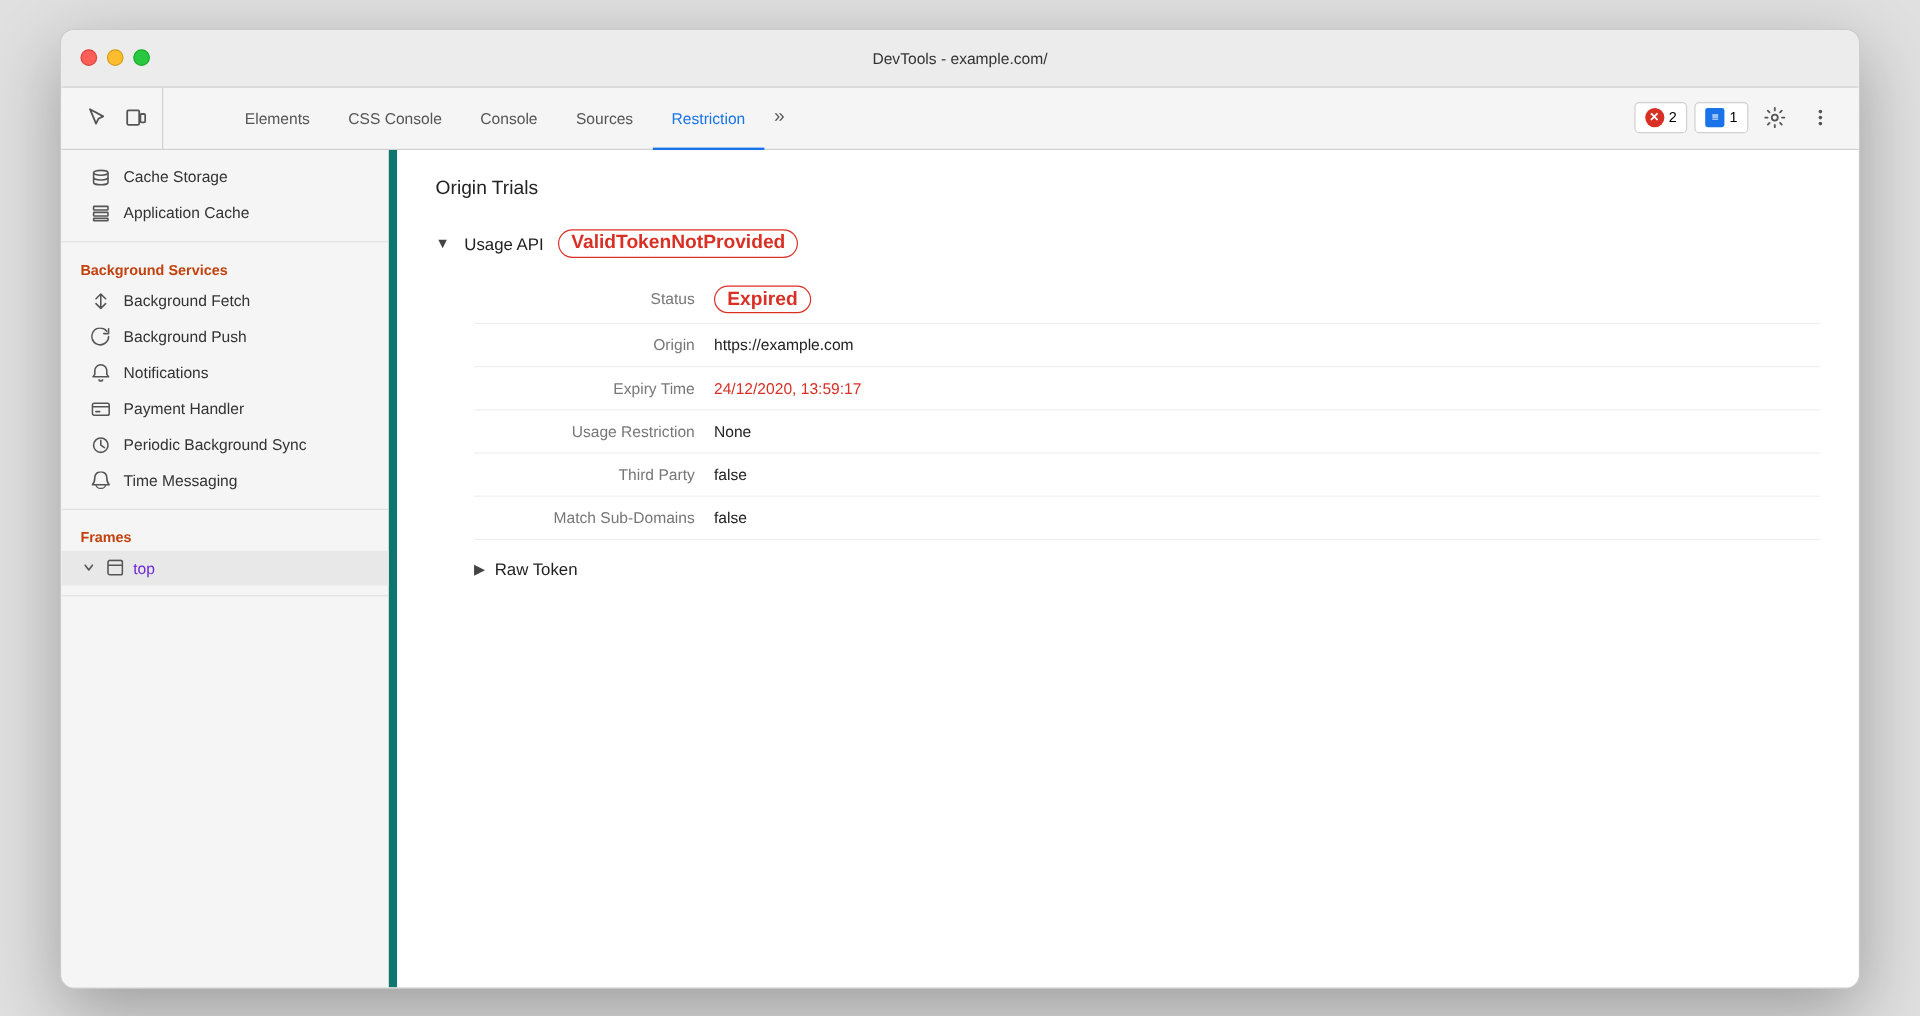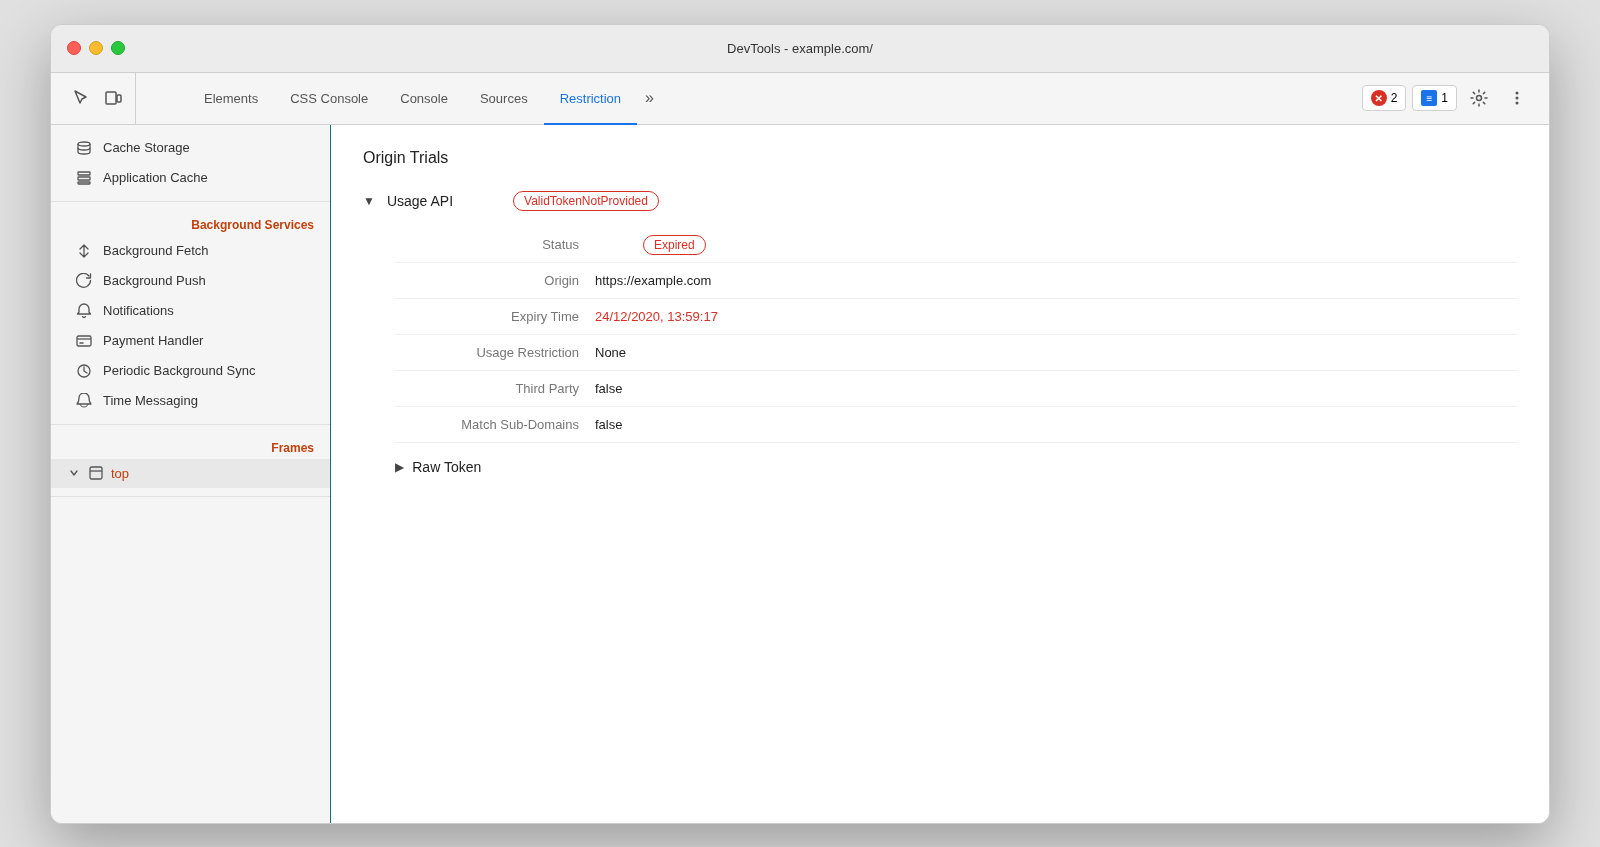--- a/index.html
+++ b/index.html
@@ -188,25 +188,24 @@
     .main-content {
       display: flex;
       flex: 1;
       overflow: hidden;
     }
 
     
     .sidebar {
       width: 280px;
       background: #f5f5f5;
-      border-right: 1px solid #0f766e;
+      border-right: 7px solid #0f766e;
       overflow-y: auto;
       flex-shrink: 0;
       padding-bottom: 16px;
-      text-align: right;
     }
 
     .sidebar-section {
       border-bottom: 1px solid #e0e0e0;
       padding: 8px 0;
     }
 
     .sidebar-section-header {
       font-size: 12px;
       font-weight: 600;
@@ -234,21 +233,21 @@
       flex-shrink: 0;
       color: #555;
     }
 
     .frames-item {
       display: flex;
       align-items: center;
       gap: 8px;
       padding: 7px 16px;
       font-size: 13px;
-      color: #c2410c;
+      color: #6d28d9;
       cursor: pointer;
       background: #e8e8e8;
     }
 
     
     .right-panel {
       flex: 1;
       background: white;
       overflow-y: auto;
       padding: 24px 32px;
@@ -279,23 +278,22 @@
     }
 
     .trial-name {
       font-size: 14px;
       color: #222;
     }
 
     .badge-rounded {
       padding: 2px 10px;
       border-radius: 12px;
-      font-size: 12px;
-      font-weight: 400;
-      margin-left: 48px;
+      font-size: 16px;
+      font-weight: 700;
     }
 
     .badge-red-outline {
       border: 1.5px solid #d93025;
       color: #d93025;
       background: transparent;
     }
 
     .detail-grid {
       display: grid;

